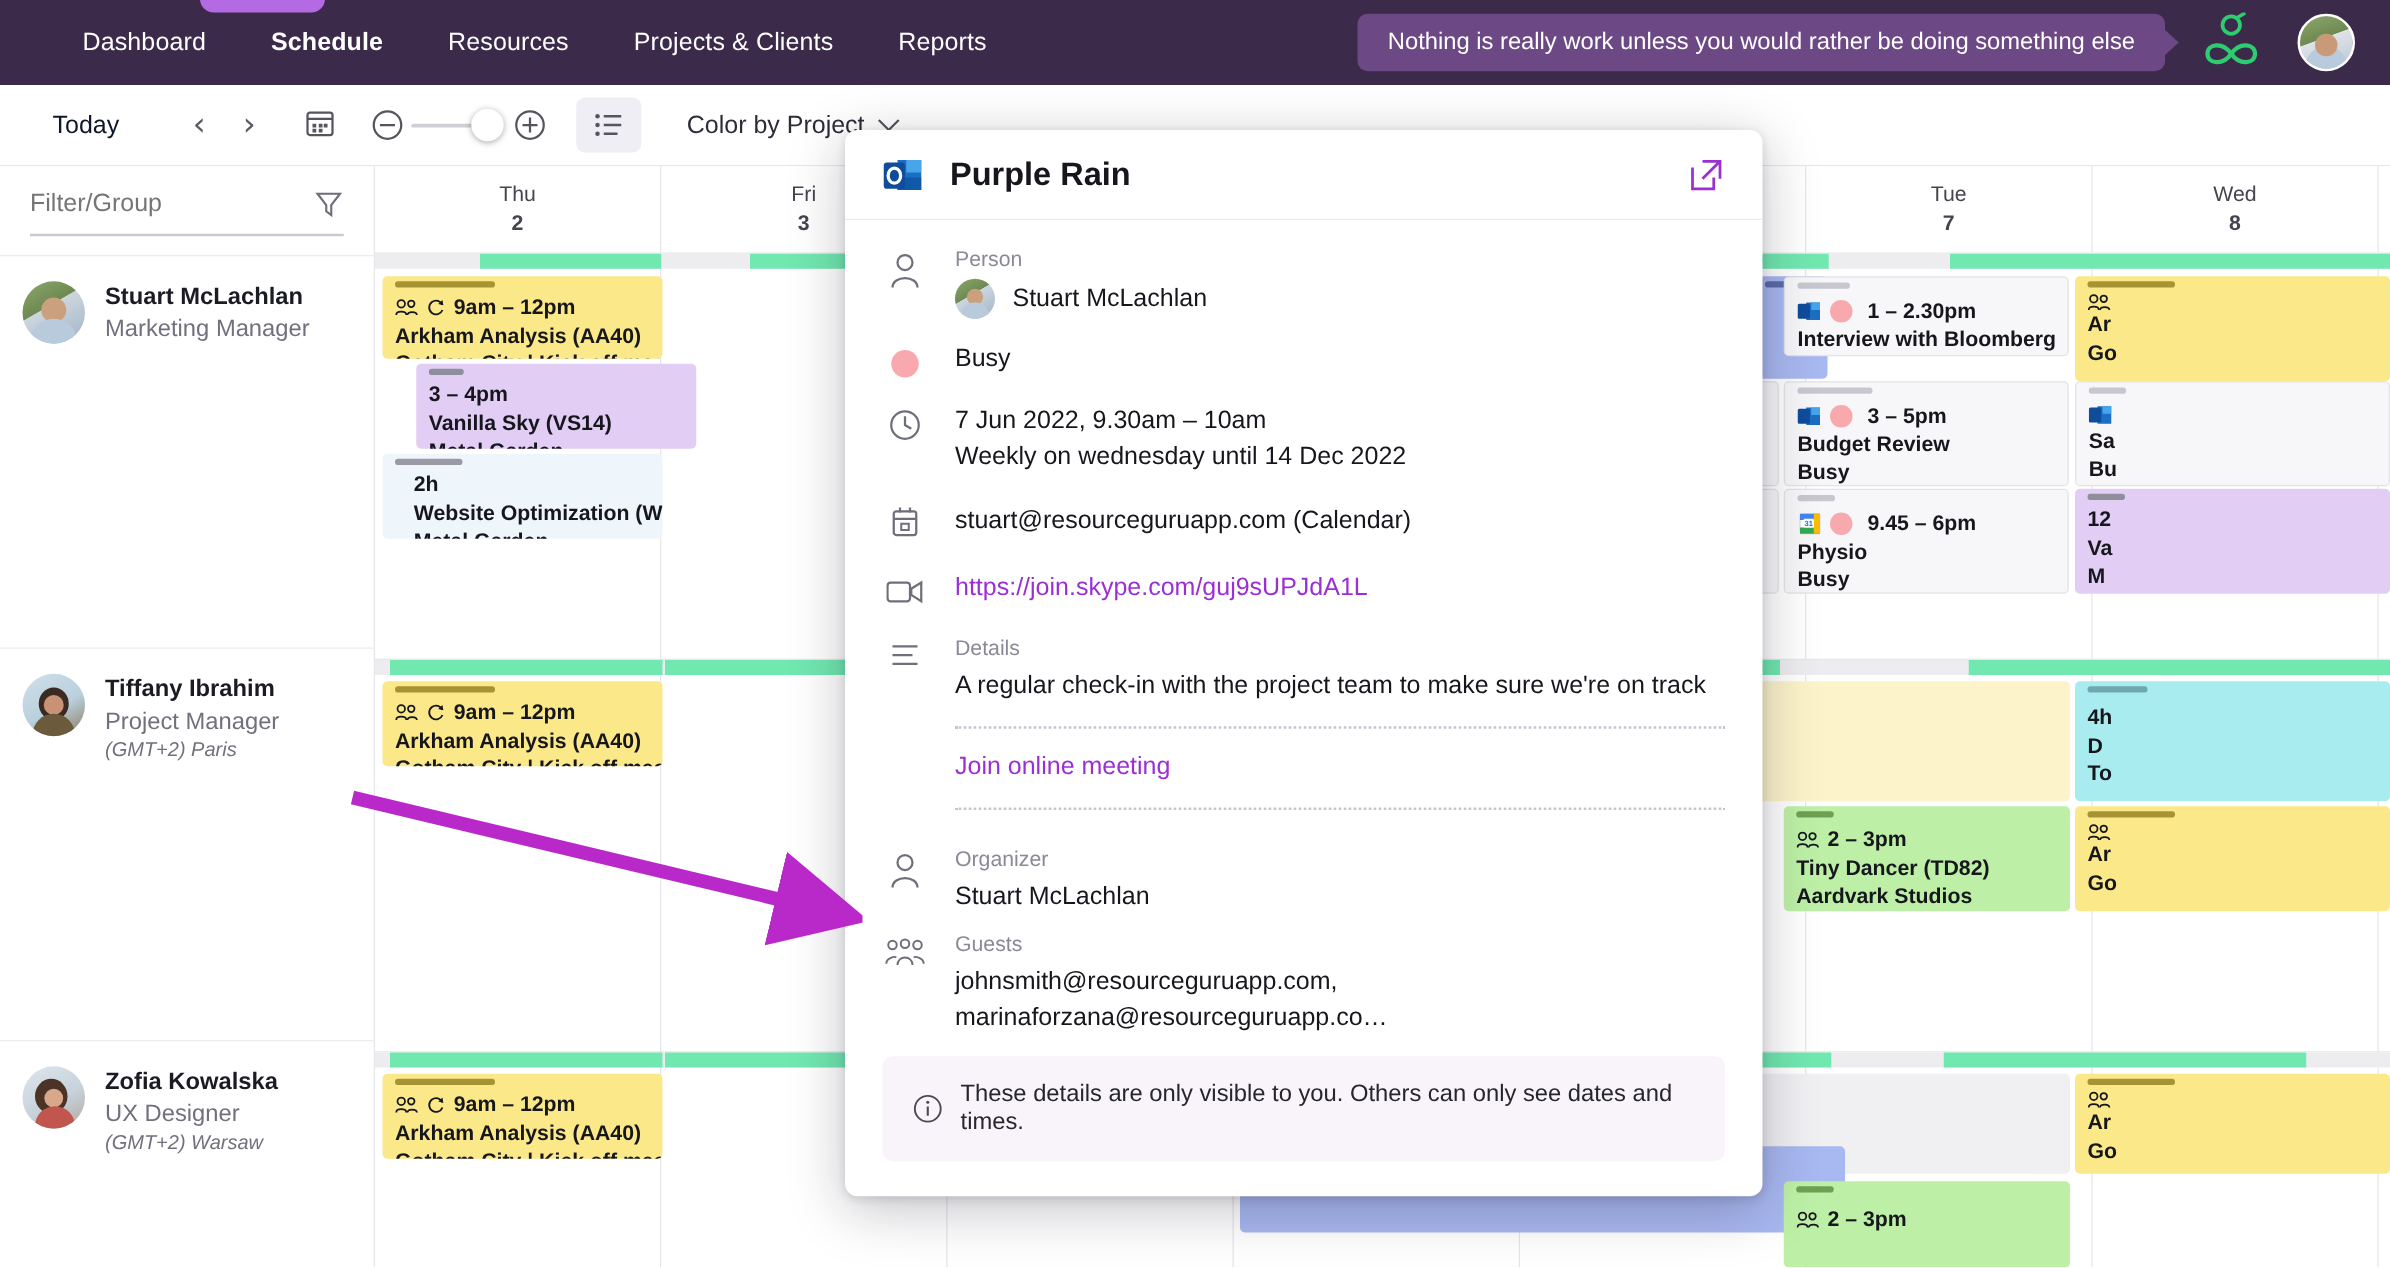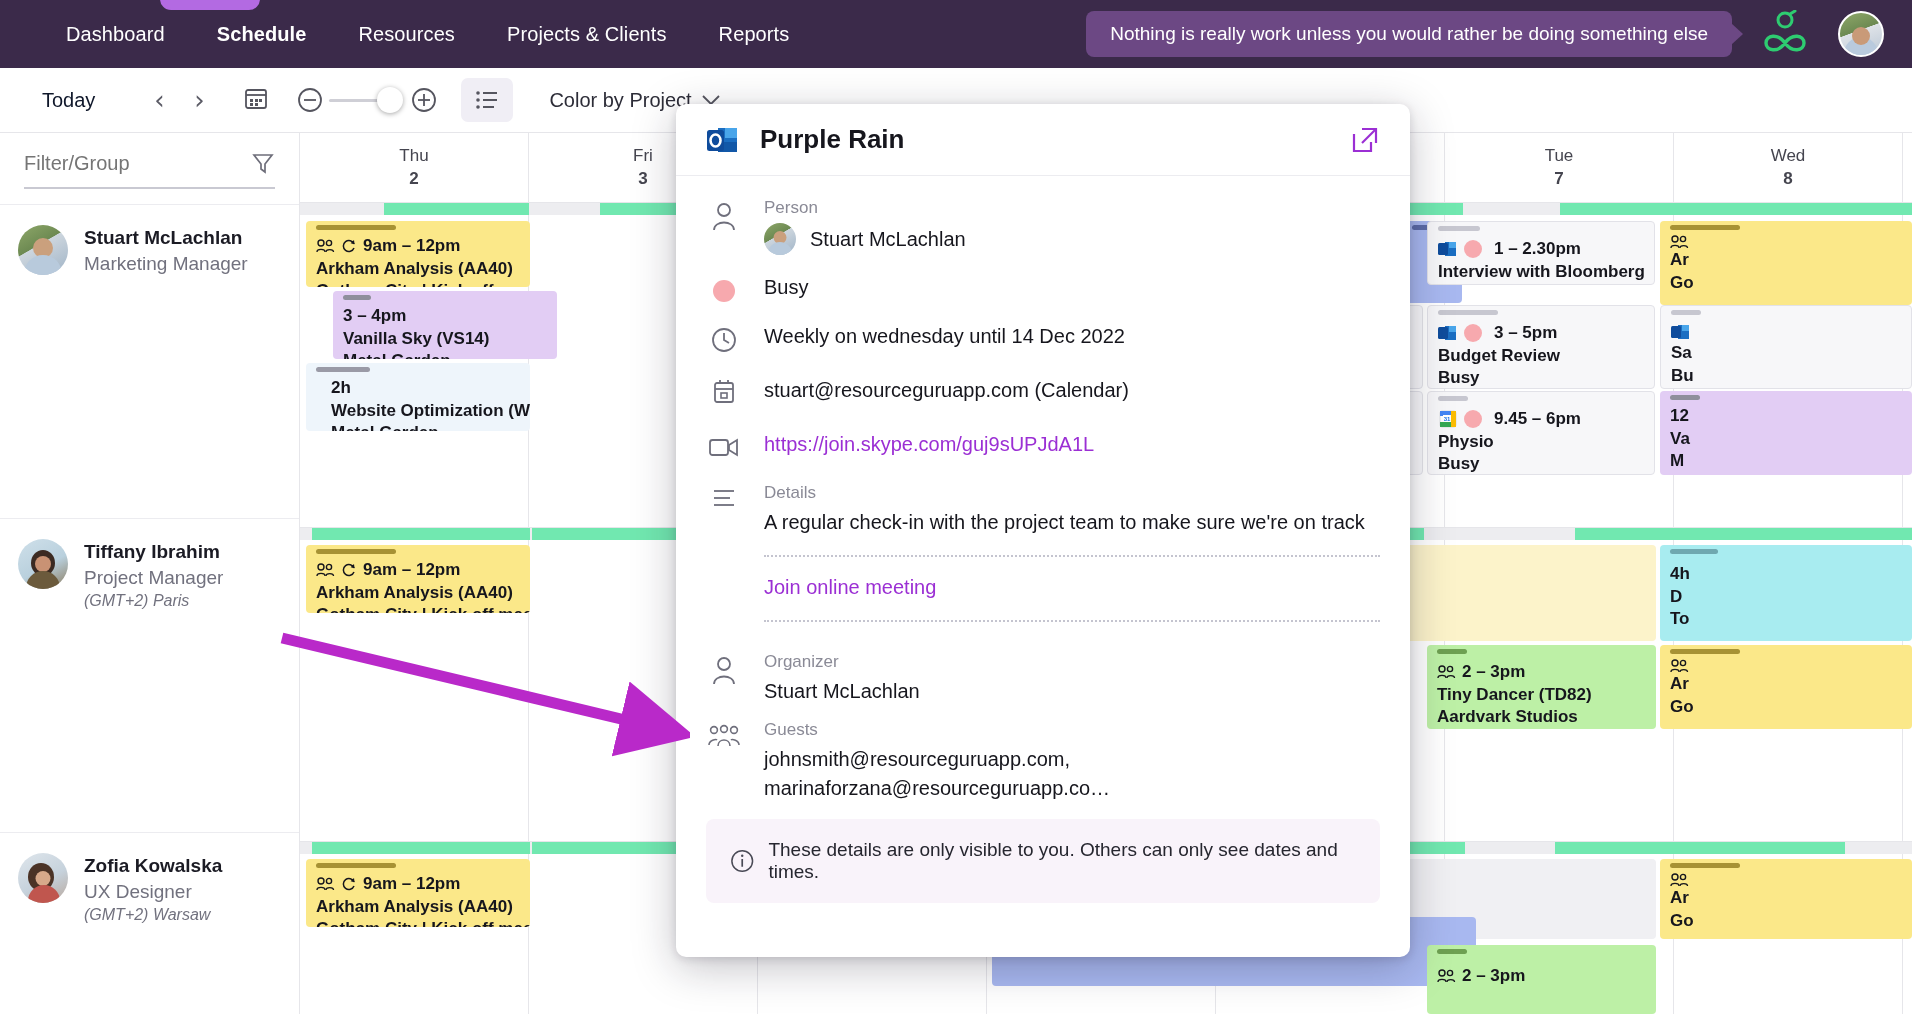--- a/index.html
+++ b/index.html
@@ -701,20 +701,21 @@
       </div>
 
       <div class="prow" style="margin-top:20px;">
         <div class="pico">
           <svg width="28" height="28" viewBox="0 0 28 28">
             <circle cx="14" cy="14" r="11" fill="none" stroke="#6f6f7c" stroke-width="1.8"></circle>
             <polyline points="14,7 14,14 19,17" fill="none" stroke="#6f6f7c" stroke-width="1.8"></polyline>
           </svg>
         </div>
         <div class="pcontent">
+          <div class="pvalue">7 Jun 2022, 9.30am – 10am</div>
           <div class="pvalue">Weekly on wednesday until 14 Dec 2022</div>
         </div>
       </div>
 
       <div class="prow" style="margin-top:20px;align-items:center;">
         <div class="pico">
           <svg width="26" height="28" viewBox="0 0 26 28">
             <rect x="4" y="5" width="18" height="19" rx="2" fill="none" stroke="#6f6f7c" stroke-width="1.8"></rect>
             <line x1="4" y1="11" x2="22" y2="11" stroke="#6f6f7c" stroke-width="1.8"></line>
             <line x1="9" y1="2" x2="9" y2="6" stroke="#6f6f7c" stroke-width="1.8"></line>

